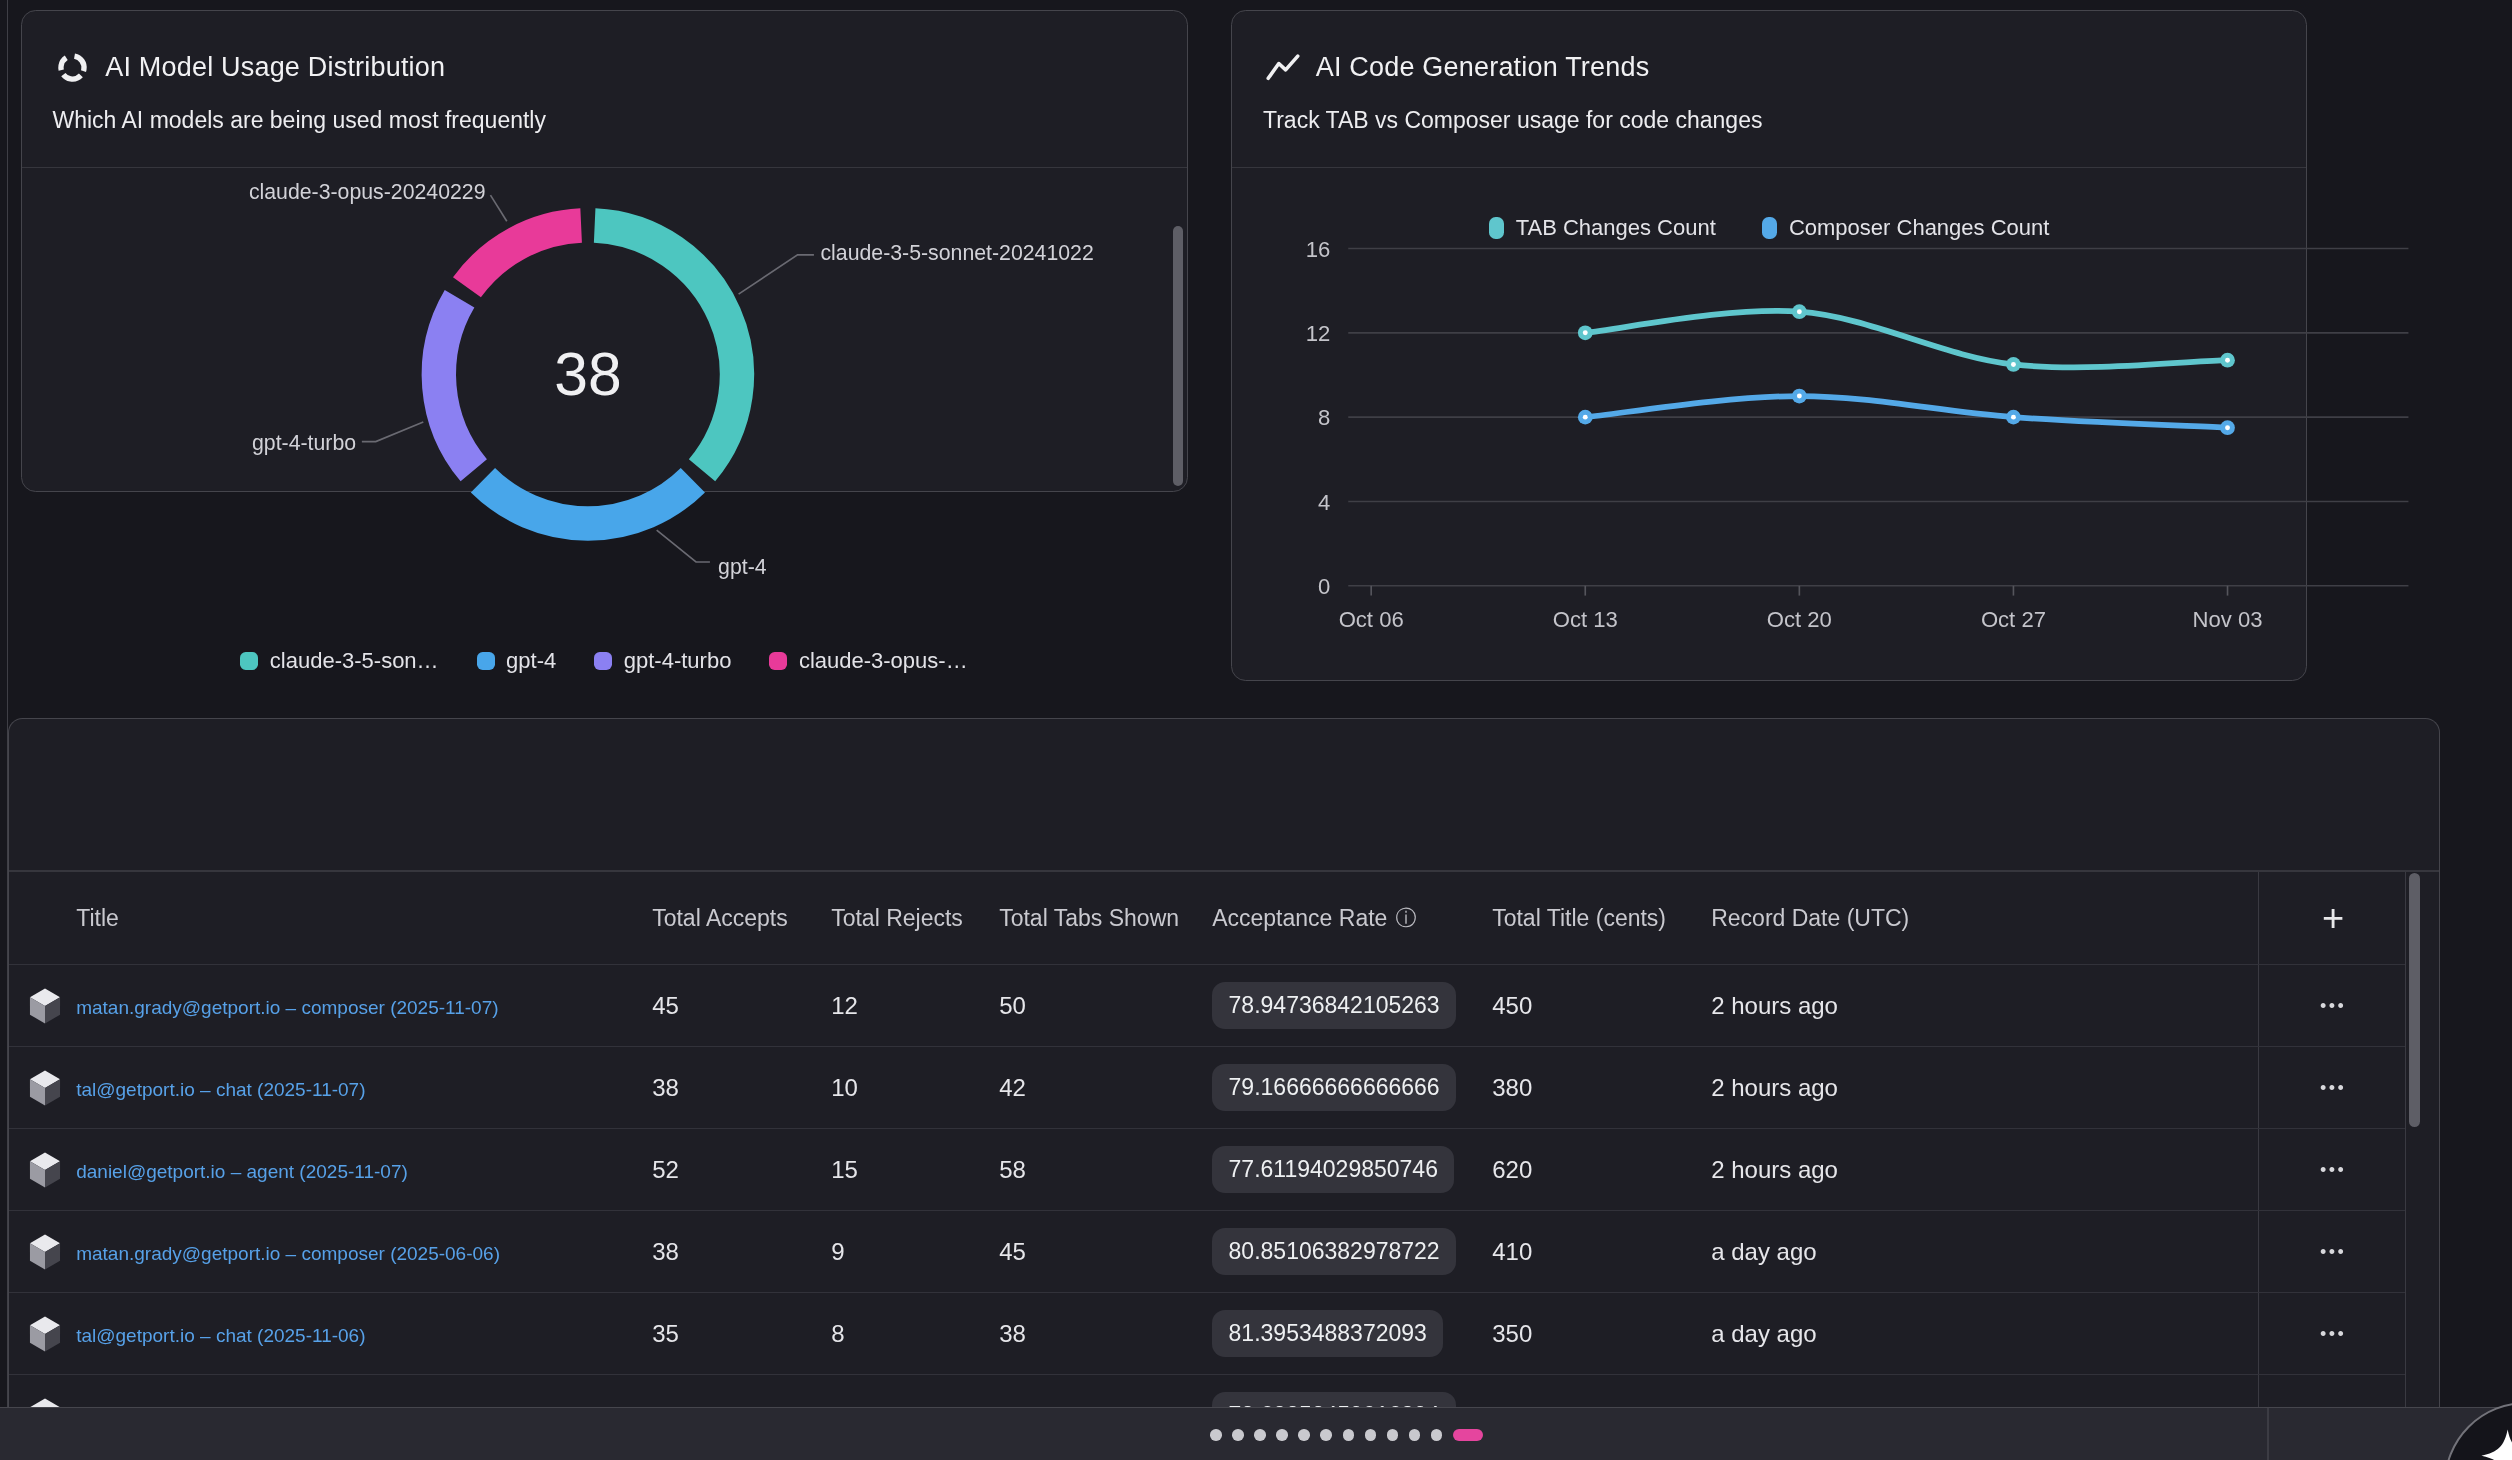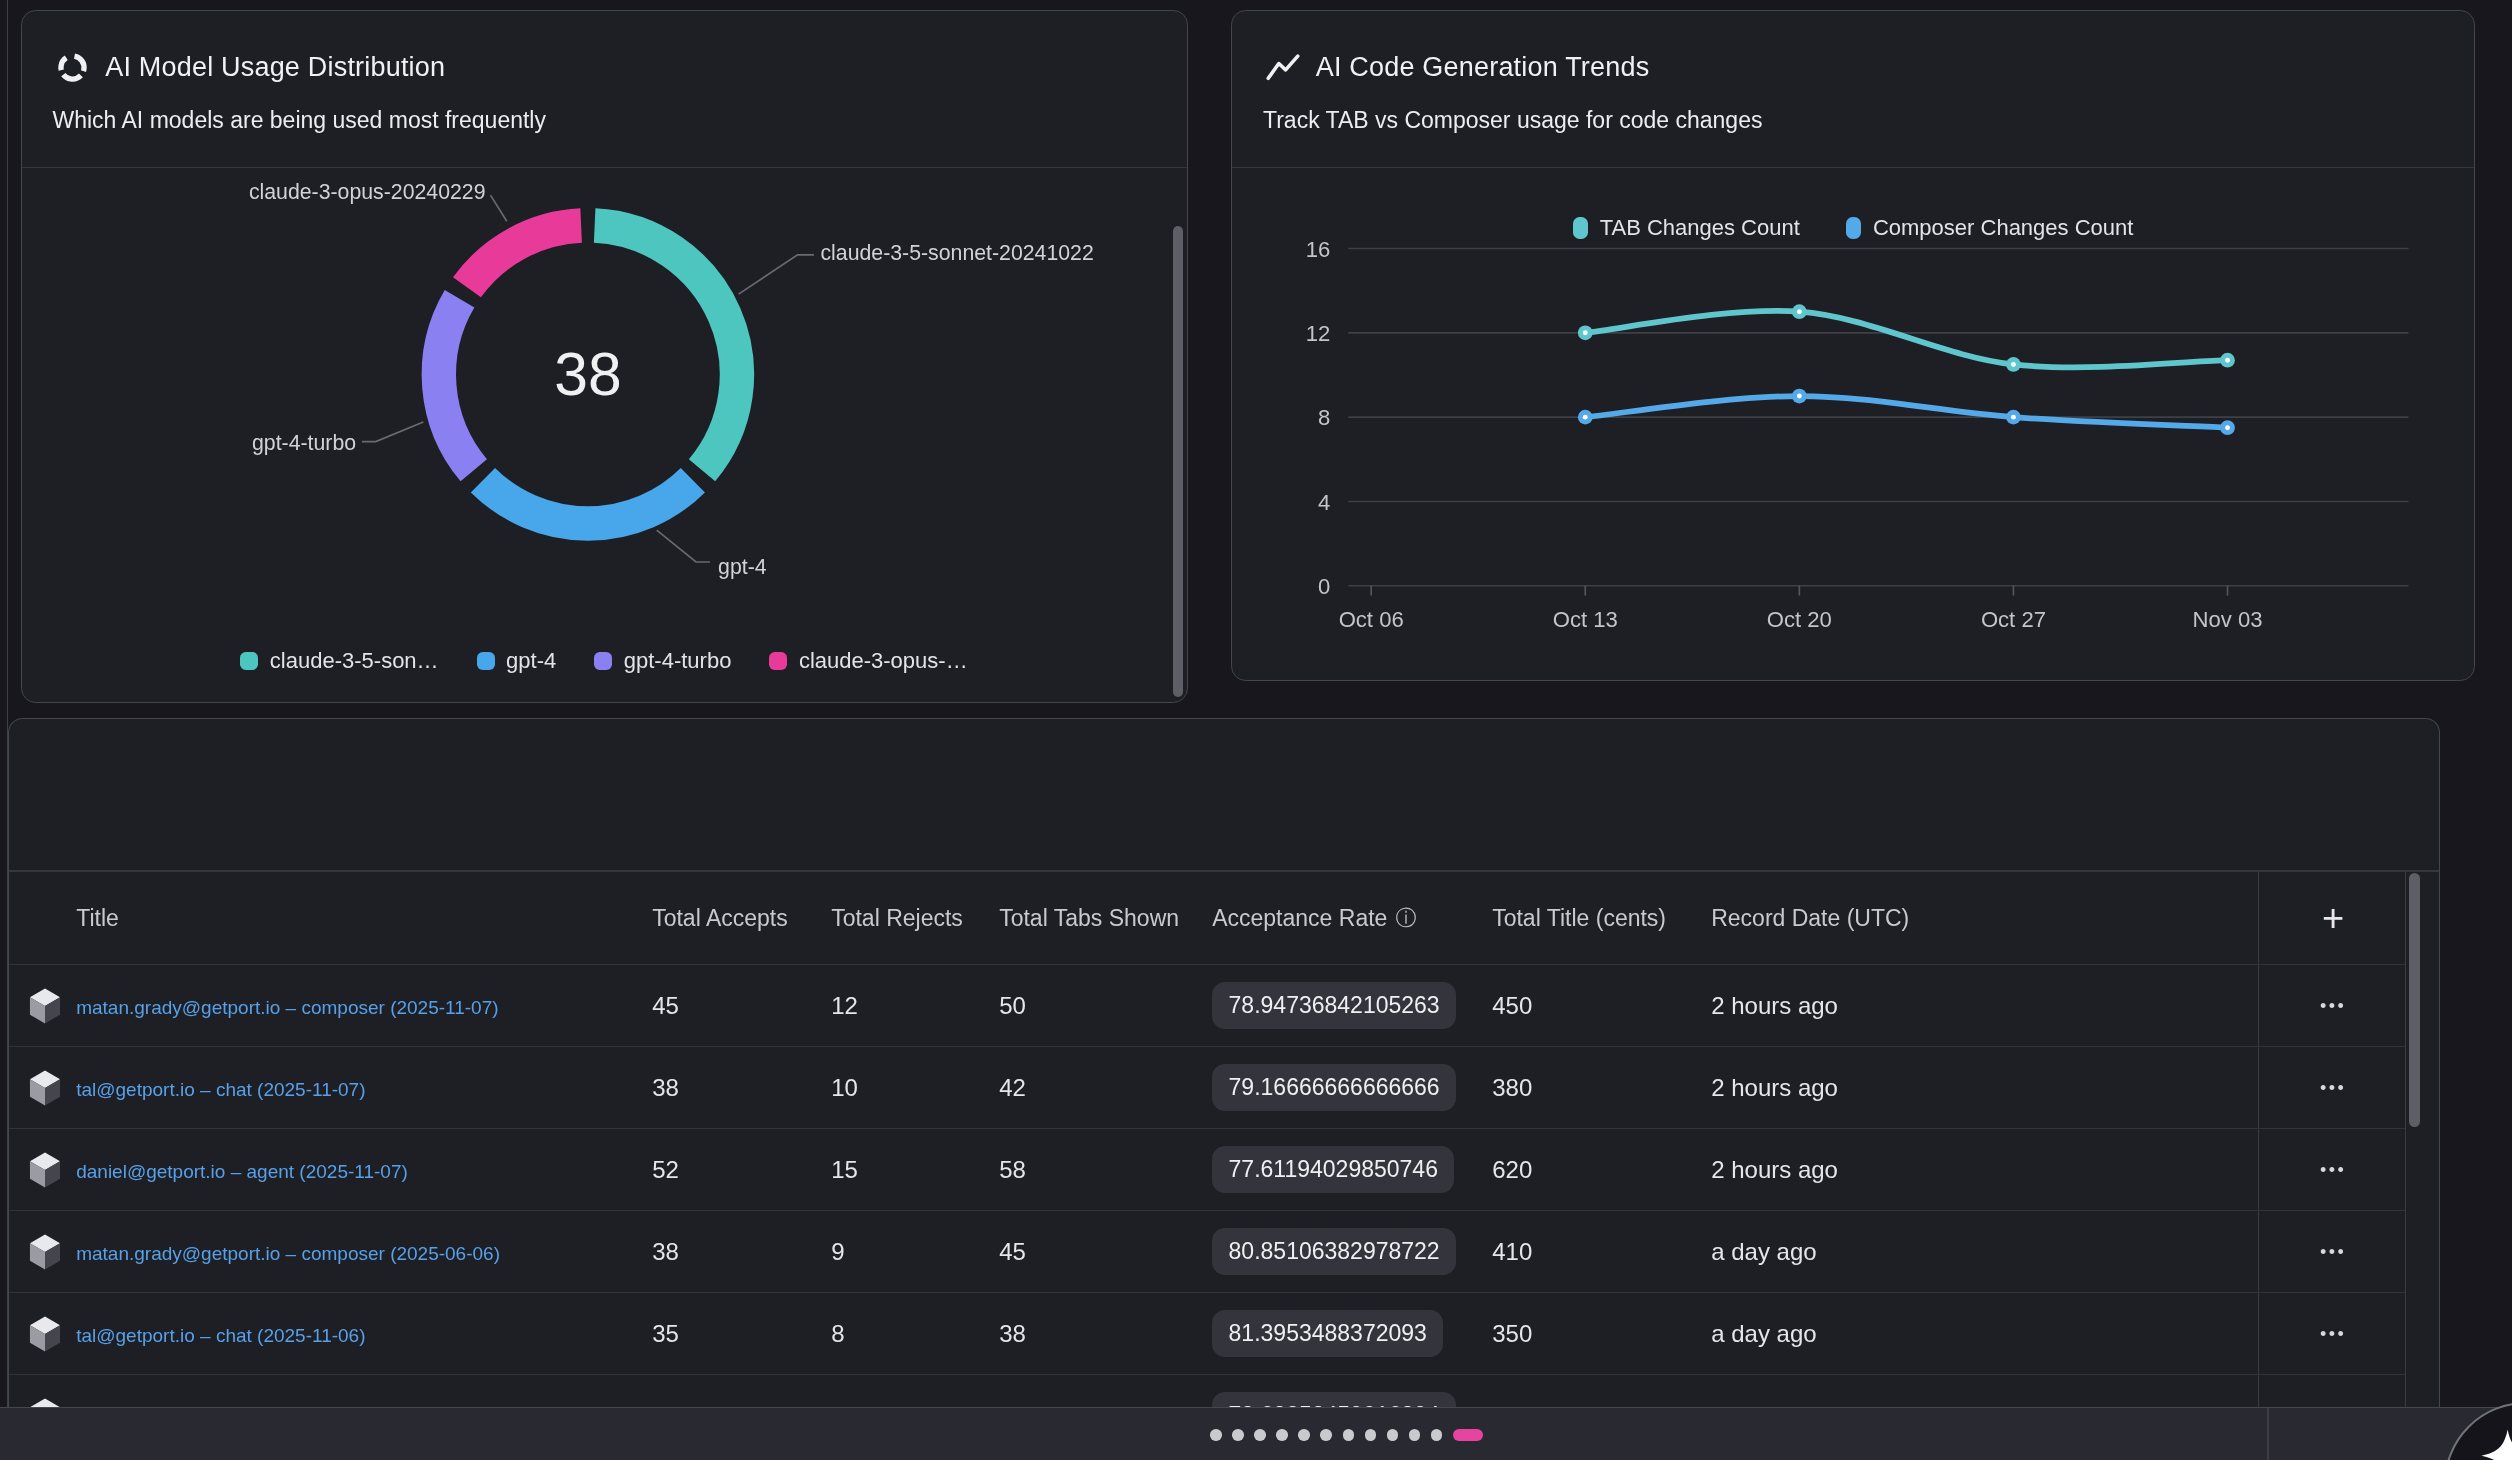--- a/index.html
+++ b/index.html
@@ -6,22 +6,22 @@
     --page:#17171d; --card:#1e1e25; --border:#45454c; --divider:#36363d;
     --rowdiv:#32323a; --title:#f1f1f3; --sub:#ededf0; --muted:#c7c7cd;
     --link:#57a1e8; --badge:#34343c; --thumb:#5e5e66; --bar:#292931;
   }
   *{margin:0;padding:0;box-sizing:border-box;}
   html,body{width:2512px;height:1461px;overflow:hidden;background:var(--page);
     font-family:"Liberation Sans", sans-serif;-webkit-font-smoothing:antialiased;}
   #page{position:relative;width:2512px;height:1461px;background:var(--page);overflow:hidden;}
   .left-edge{position:absolute;left:6.6px;top:0;width:1.6px;height:1461px;background:#3f3f46;}
   .card{position:absolute;background:var(--card);border:1.6px solid var(--border);border-radius:14.7px;}
-  #card-donut{left:20.5px;top:9.8px;width:1167px;height:693px;}
-  #card-trends{left:1231px;top:9.8px;width:1244px;height:671px;}
+  #card-donut{left:20.5px;top:9.8px;width:1167px;height:482px;}
+  #card-trends{left:1231px;top:9.8px;width:1076px;height:671px;}
   #card-table{left:8.2px;top:718px;width:2432px;height:778px;border-bottom:none;border-bottom-left-radius:0;border-bottom-right-radius:0;overflow:hidden;}
   .card-head{position:absolute;left:0;top:0;right:0;height:156px;}
   .head-row{display:flex;align-items:center;gap:14.7px;padding:39px 0 0 33px;}
   .card-title{font-size:27px;font-weight:500;color:var(--title);letter-spacing:0.2px;}
   .card-sub{padding:21px 0 0 31px;font-size:23px;color:var(--sub);}
   .head-div{position:absolute;left:0;right:0;top:156px;height:1.6px;background:var(--divider);}
   .sec-icon{width:36px;height:36px;flex:0 0 auto;display:flex;align-items:center;justify-content:center;}
   svg{display:block;}
   
   .chart-area{position:absolute;left:0;top:157px;}

